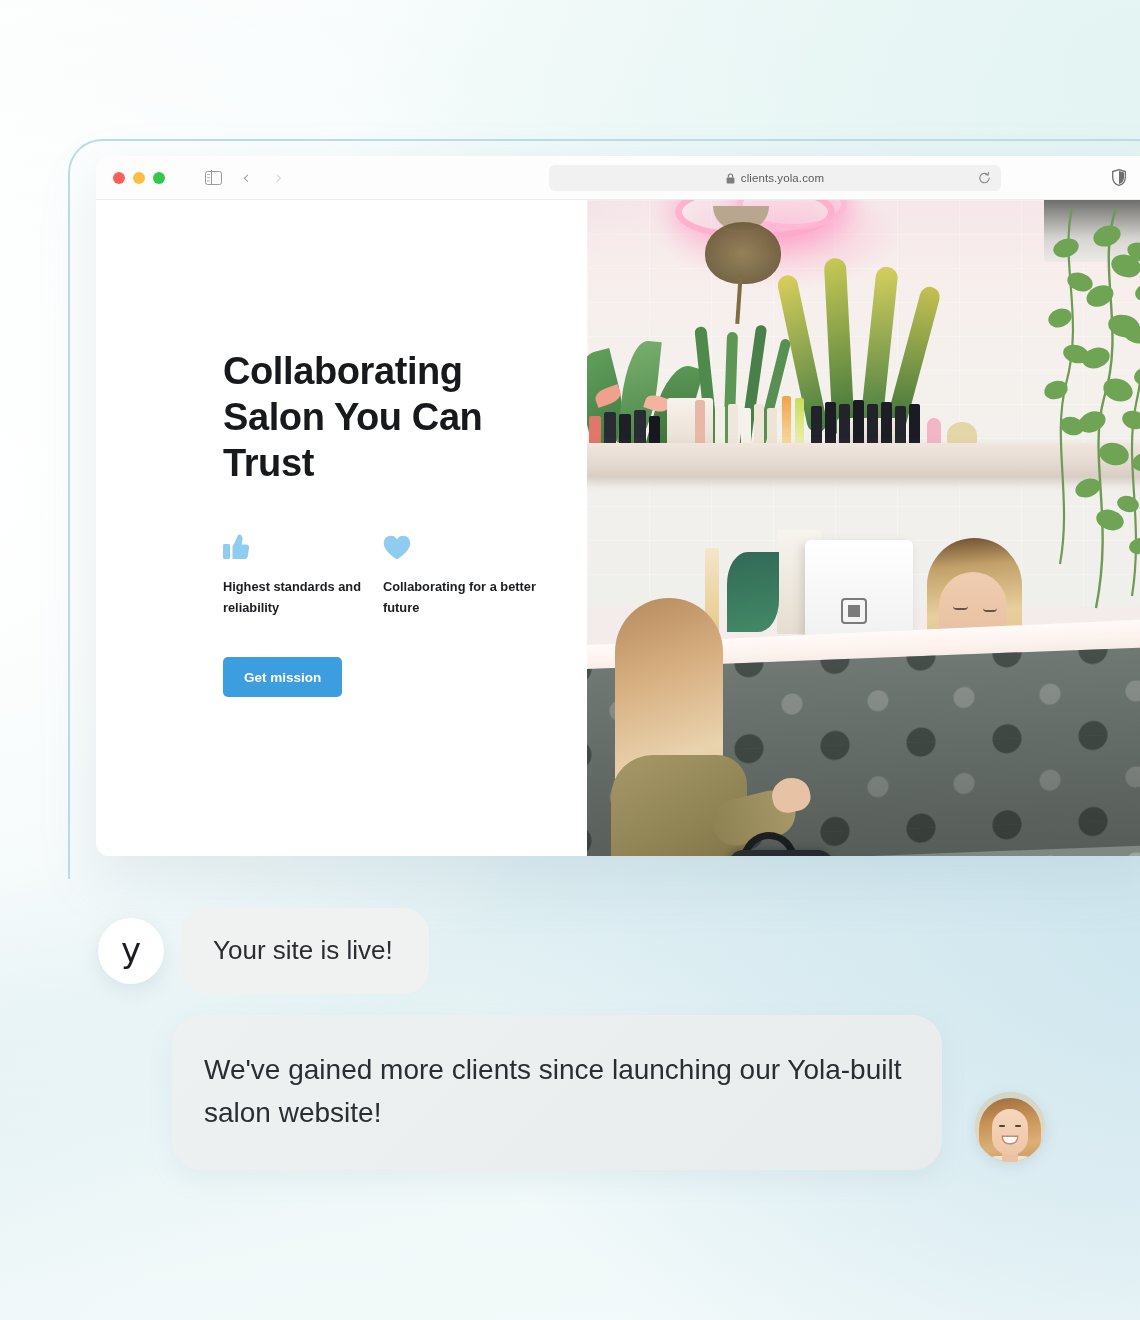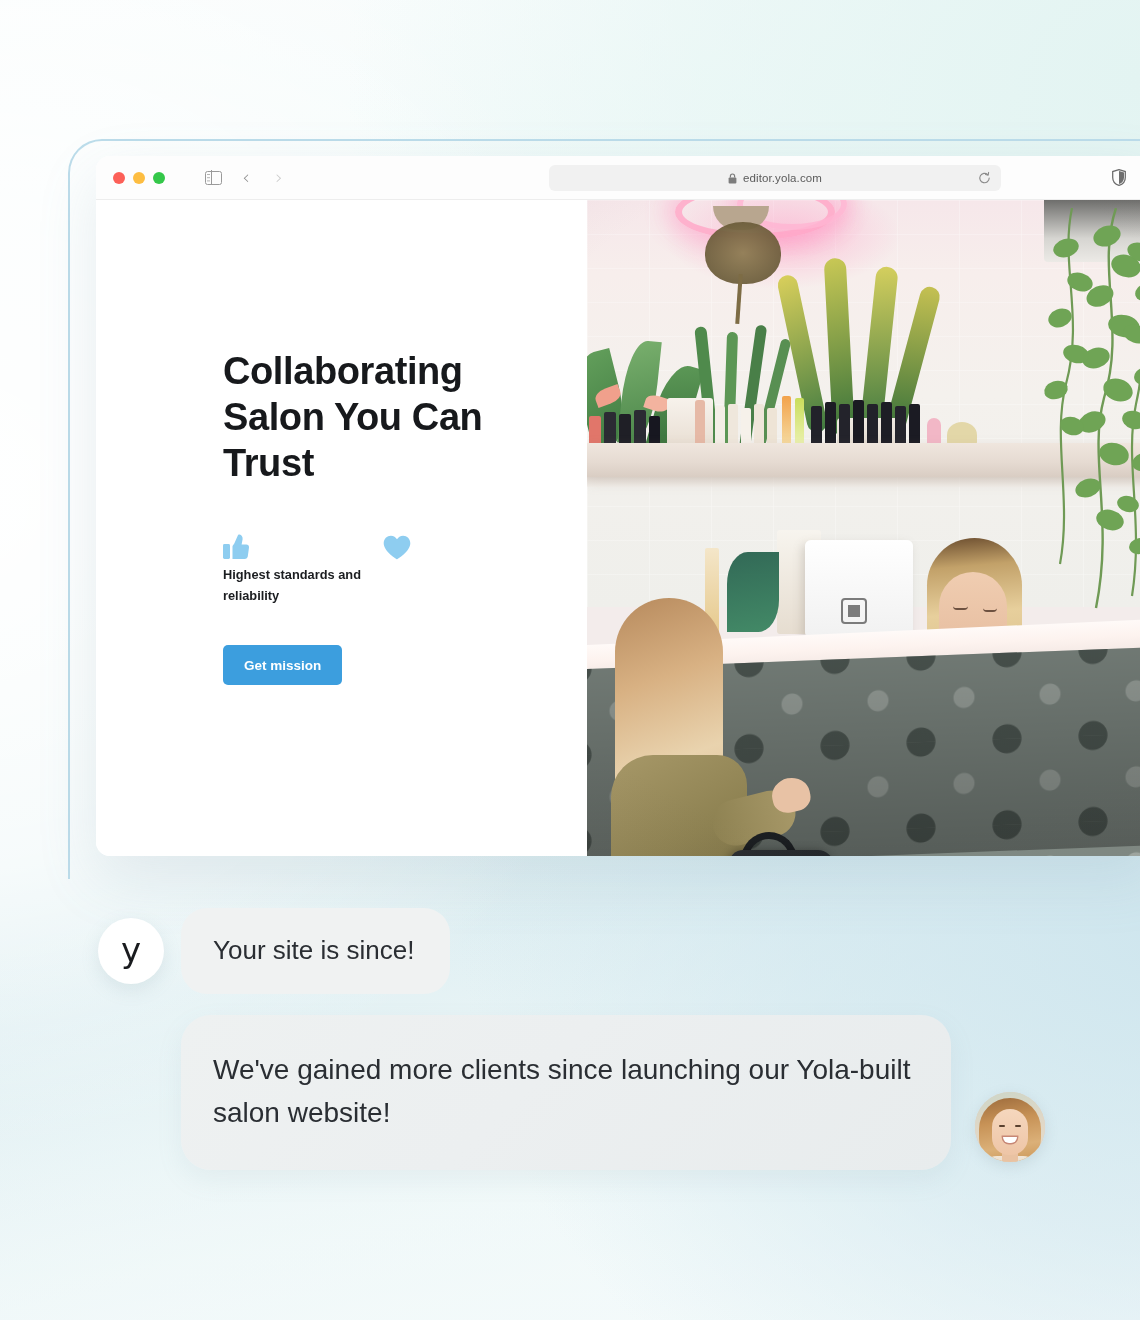--- a/index.html
+++ b/index.html
@@ -154,21 +154,21 @@
     line-height: 24px;
     color: #8b8f94;
     width: 282px;
   }
 
   .features { display: flex; margin-top: 44px; gap: 0; }
   .feature { width: 163px; }
   .feature-icon { height: 30px; display: flex; align-items: flex-end; }
   .feature-icon svg { display: block; }
   .feature-label {
-    margin-top: 4px;
+    margin-top: 16px;
     font-size: 12.8px;
     line-height: 21px;
     font-weight: bold;
     color: #1b1d20;
   }
 
   .cta {
     margin-top: 39px;
     display: inline-flex;
     align-items: center;
@@ -416,21 +416,21 @@
   }
   .bubble-1 {
     margin-left: 17px;
     padding: 27px 36px 29px 32px;
     font-size: 26px;
     line-height: 30px;
   }
 
   .bubble-2 {
     position: absolute;
-    left: 181px; top: 115px;
+    left: 172px; top: 115px;
     width: 770px;
     padding: 33px 40px 36px 32px;
     border-radius: 30px;
     font-size: 28px;
     line-height: 43px;
     background: linear-gradient(135deg, #eef1f1 0%, #eceff0 45%, #e8eced 100%);
     box-shadow: 0 10px 26px rgba(130,155,165,0.10);
   }
 
   .avatar {
@@ -501,21 +501,21 @@
     <svg class="shield" viewBox="0 0 14 17">
       <path d="M7 0.6 L13.3 2.6 V8.4 C13.3 12.4 10.6 15.3 7 16.4 C3.4 15.3 0.7 12.4 0.7 8.4 V2.6 Z" fill="none" stroke="#6f6f6f" stroke-width="1.3"></path>
       <path d="M7 1.9 L12 3.5 V8.4 C12 11.7 9.8 14.2 7 15.1 Z" fill="#6f6f6f"></path>
     </svg>
 
     <div class="urlbar">
       <svg class="lock" viewBox="0 0 9 11">
         <rect x="0.6" y="4.4" width="7.8" height="6.2" rx="1.1" fill="#7d7d7d"></rect>
         <path d="M2.4 4.4 V3.1 A2.1 2.1 0 0 1 6.6 3.1 V4.4" fill="none" stroke="#7d7d7d" stroke-width="1.2"></path>
       </svg>
-      <span class="url-text">editor.yola.com</span>
+      <span class="url-text">clients.yola.com</span>
       <svg class="reload" viewBox="0 0 13 13">
         <path d="M11.2 6.5a4.7 4.7 0 1 1-1.5-3.4" fill="none" stroke="#8b8b8b" stroke-width="1.1" stroke-linecap="round"></path>
         <path d="M10.6 0.8 L10.2 3.6 L7.5 3.0" fill="none" stroke="#8b8b8b" stroke-width="1.1" stroke-linecap="round" stroke-linejoin="round"></path>
       </svg>
     </div>
   </div>
 
   <div class="page">
 
     <div class="hero-left">
@@ -533,20 +533,21 @@
             </div>
             <div class="feature-label">Highest standards and reliability</div>
           </div>
 
           <div class="feature">
             <div class="feature-icon">
               <svg width="28" height="25" viewBox="0 0 28 25">
                 <path d="M14 24.3 C14 24.3 0.7 16.6 0.7 8.2 C0.7 3.8 4 0.7 7.9 0.7 C10.6 0.7 12.8 2.2 14 4.3 C15.2 2.2 17.4 0.7 20.1 0.7 C24 0.7 27.3 3.8 27.3 8.2 C27.3 16.6 14 24.3 14 24.3 Z" fill="#8ecdf0"></path>
               </svg>
             </div>
+            <div class="feature-label">Collaborating for a better future</div>
           </div>
 
         </div>
 
         <button class="cta">Get mission</button>
       </div>
     </div>
 
     <div class="hero-photo">
       <div class="ph ph-wall"></div>
@@ -670,21 +671,21 @@
     </div>
   </div>
 </div>
 
 <div class="chat">
 
   <div class="row1">
     <div class="logo-circle">
       <span class="logo-y">y</span>
     </div>
-    <div class="bubble bubble-1">Your site is since!</div>
+    <div class="bubble bubble-1">Your site is live!</div>
   </div>
 
   <div class="bubble bubble-2">We've gained more clients since launching our Yola-built salon website!</div>
 </div>
 
 <div class="avatar">
   <div class="av av-bg"></div>
   <div class="av av-hair"></div>
   <div class="av av-shoulder"></div>
   <div class="av av-neck"></div>

